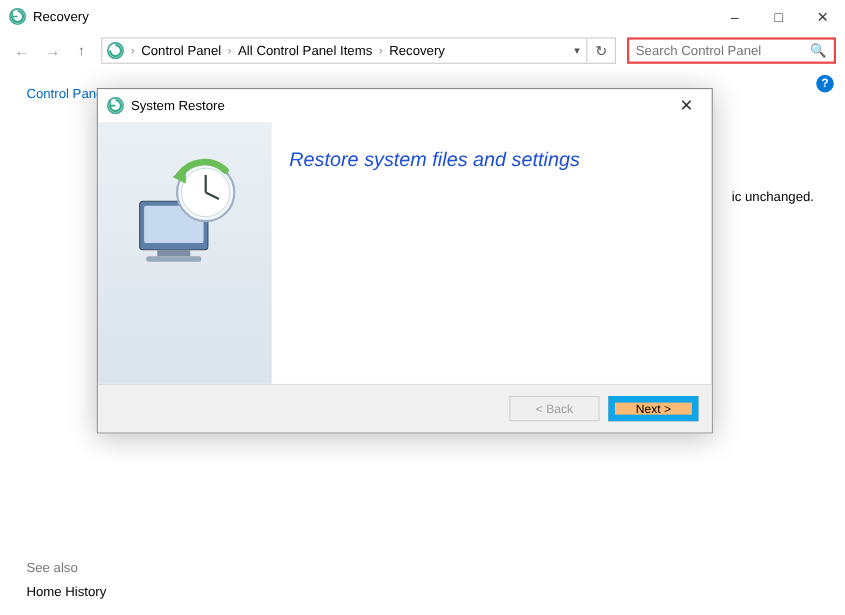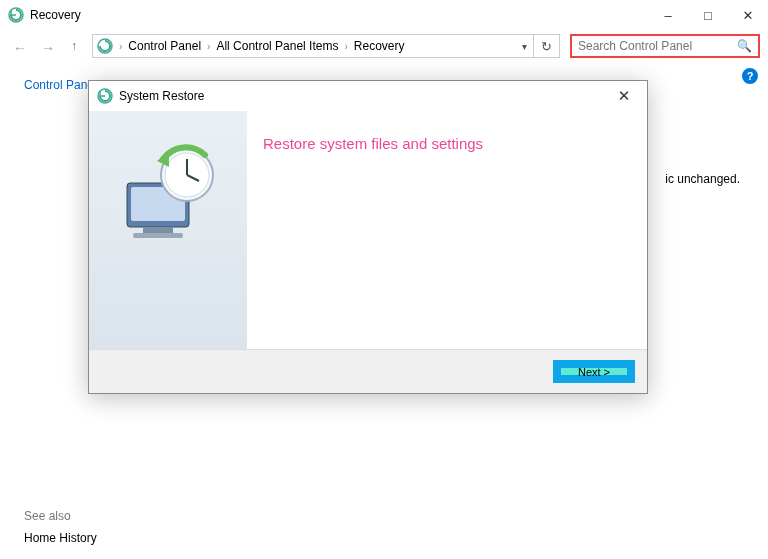--- a/index.html
+++ b/index.html
@@ -37,26 +37,26 @@
 
 
 .dialog { position: absolute; left: 88px; top: 80px; width: 560px; height: 314px; background: #fff; border: 1px solid #888; box-shadow: 0 4px 24px rgba(0,0,0,.25); display: flex; flex-direction: column; }
 .dlg-title { height: 30px; display: flex; align-items: center; padding: 0 8px; }
 .dlg-title .dlg-icon { width: 16px; height: 16px; margin-right: 6px; }
 .dlg-title .dlg-name { font-size: 12px; flex: 1; }
 .dlg-close { width: 30px; height: 24px; display: flex; align-items: center; justify-content: center; font-size: 15px; color: #333; }
 .dlg-body { flex: 1; display: flex; }
 .dlg-side { width: 158px; background: linear-gradient(to bottom, #eaf0f4, #dbe4ec); display: flex; align-items: flex-start; justify-content: center; padding-top: 28px; }
 .dlg-main { flex: 1; padding: 24px 20px 10px 16px; }
-.dlg-heading { font-size: 15px; color: #ec4899; margin-bottom: 22px; }
+.dlg-heading { font-size: 18px; color: #1d4ed8; margin-bottom: 22px; font-style: italic; }
 .dlg-para { font-size: 11px; color: #333; line-height: 1.45; margin-bottom: 16px; }
 .dlg-footer { height: 44px; background: #f0f0f0; border-top: 1px solid #ddd; display: flex; align-items: center; justify-content: flex-end; padding-right: 12px; gap: 8px; }
 .btn { width: 82px; height: 23px; font-size: 11px; display: flex; align-items: center; justify-content: center; background: #e1e1e1; border: 1px solid #adadad; color: #333; }
 .btn.disabled { color: #a0a0a0; background: #efefef; border-color: #d0d0d0; }
-.btn.primary { border: 8px solid #0ea5e9; background: #5eead4; color: #000; }
+.btn.primary { border: 6px solid #0ea5e9; background: #fdba74; color: #000; }
 
 
 .restore-illu { width: 110px; height: 105px; position: relative; }
 </style>
 </head>
 <body>
 
 <div class="titlebar">
   <span class="app-icon">
     <svg viewBox="0 0 16 16" width="16" height="16">
@@ -135,15 +135,16 @@
           <path d="M50 20 A 28 28 0 0 1 92 16" fill="none" stroke="#6bbf59" stroke-width="6" stroke-linecap="round"></path>
           <polygon points="44,22 56,12 56,28" fill="#6bbf59"></polygon>
         </svg>
       </div>
     </div>
     <div class="dlg-main">
       <div class="dlg-heading">Restore system files and settings</div>
     </div>
   </div>
   <div class="dlg-footer">
+    <div class="btn disabled">&lt; Back</div>
     <div class="btn primary">Next &gt;</div>
   </div>
 </div>
 
 </body></html>

